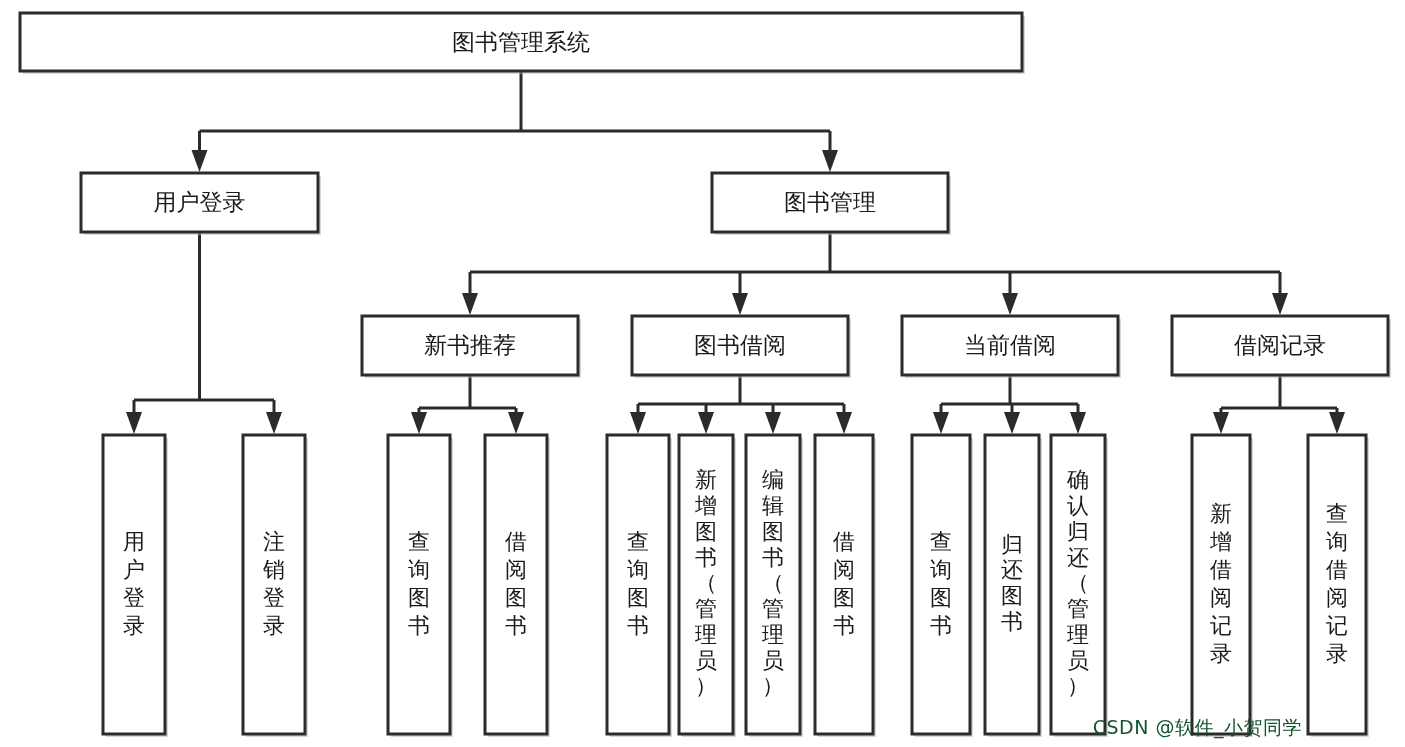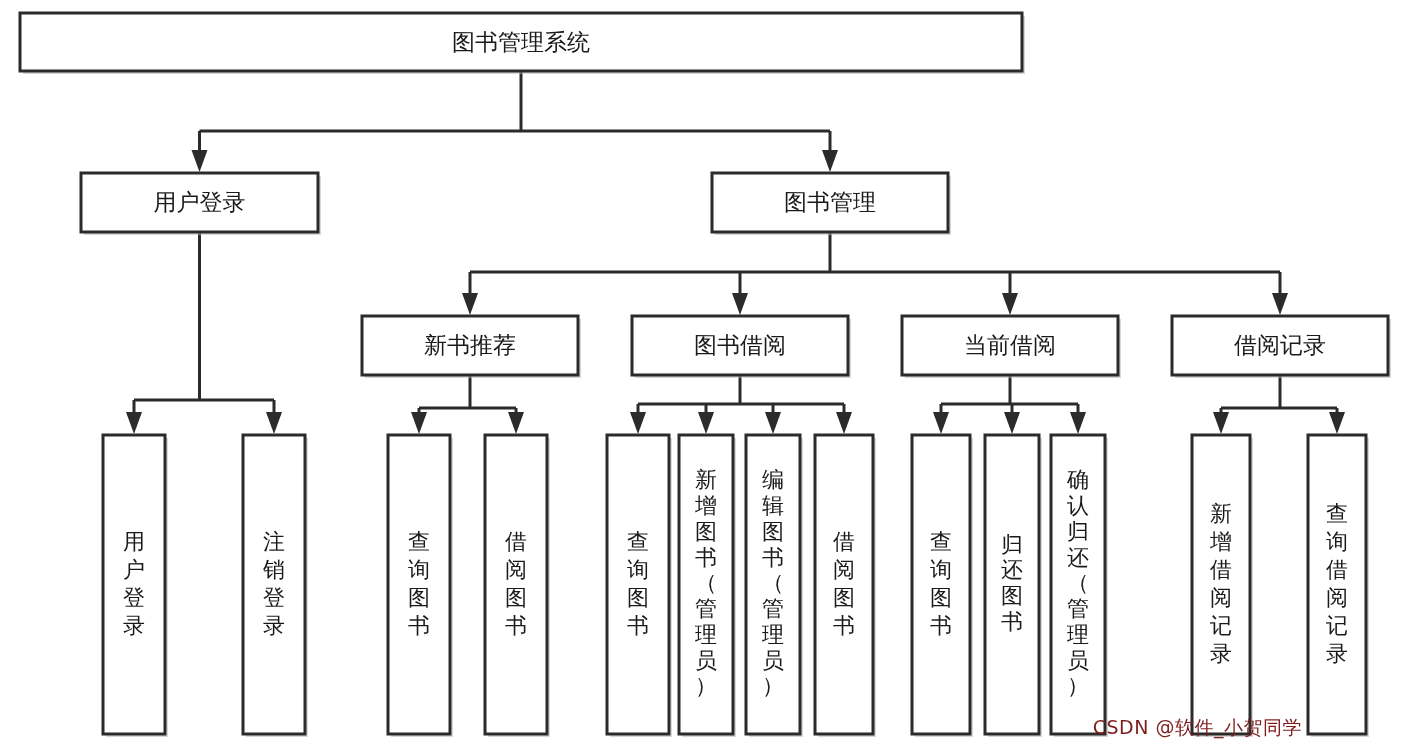--- a/index.html
+++ b/index.html
@@ -57,21 +57,21 @@
     font-size: 22px;
     fill: #1a1a1a;
     text-anchor: middle;
   }
   .watermark-text {
     position: absolute;
     right: 8px;
     bottom: 6px;
     font-family: "DejaVu Sans", "Liberation Sans", sans-serif;
     font-size: 19px;
-    color: #7f1d1d;
+    color: #14532d;
     white-space: nowrap;
     letter-spacing: 0.5px;
     user-select: none;
   }
 </style>
 </head>
 <body>
 
 <div id="diagram-root">
   <svg class="diagram-canvas" viewBox="0 0 1405 747">

